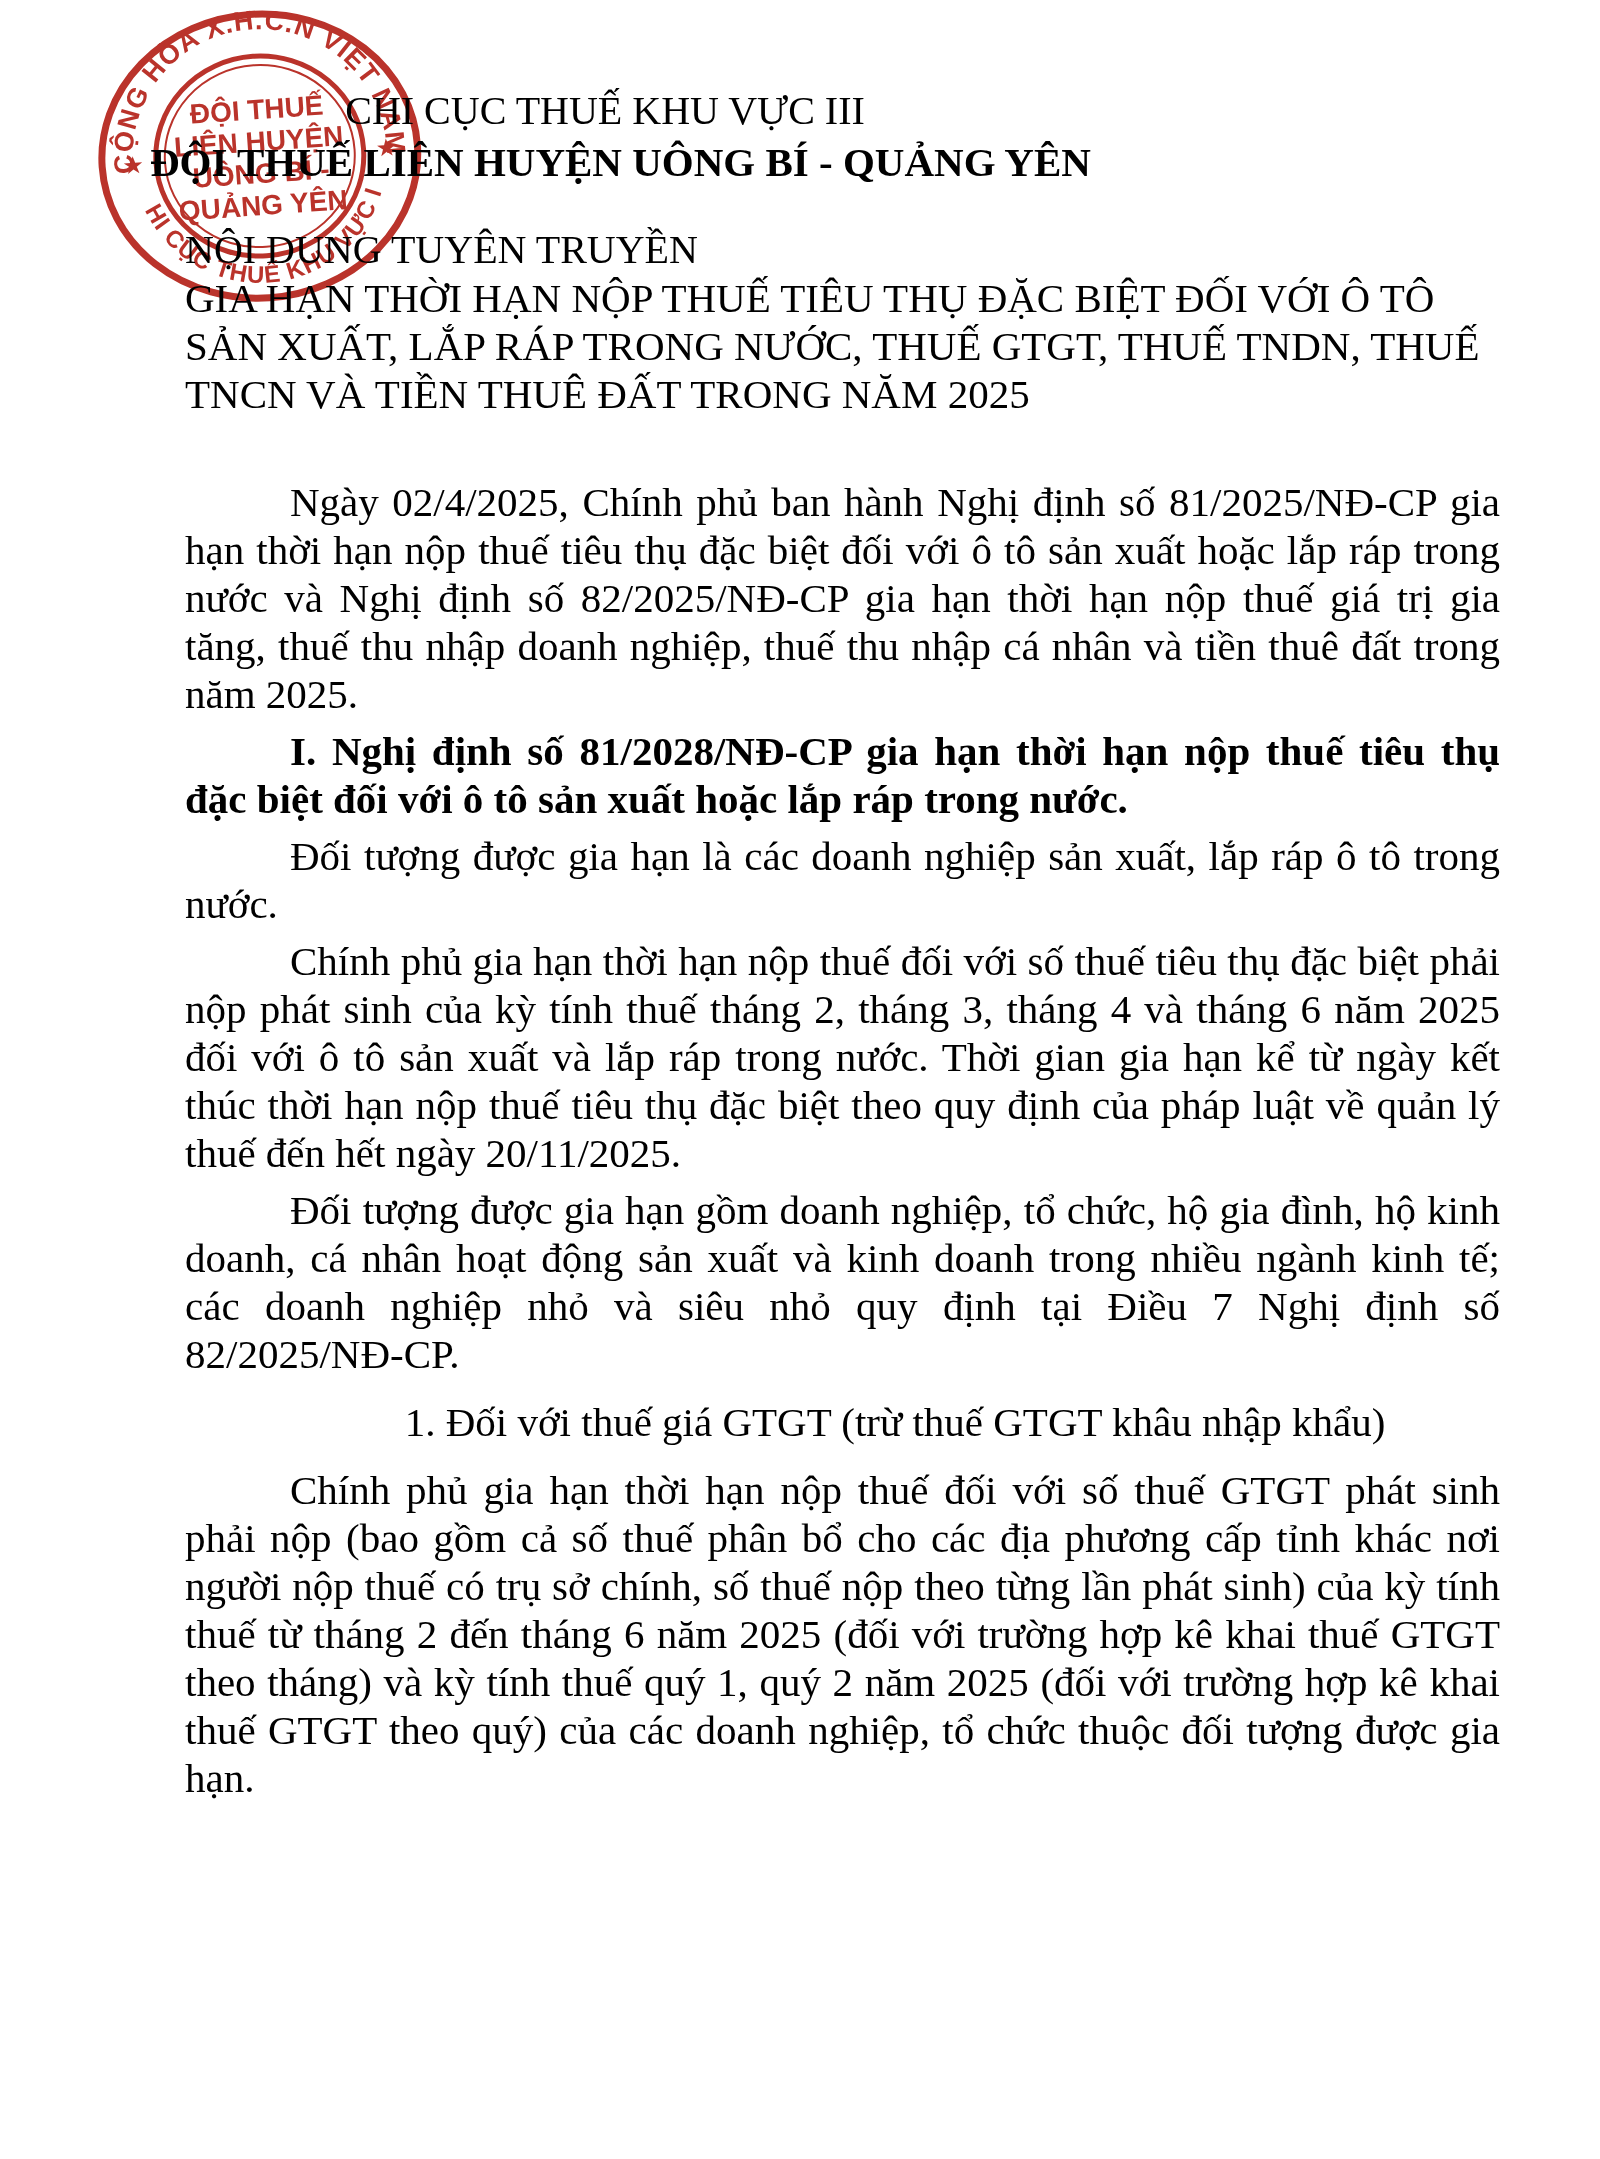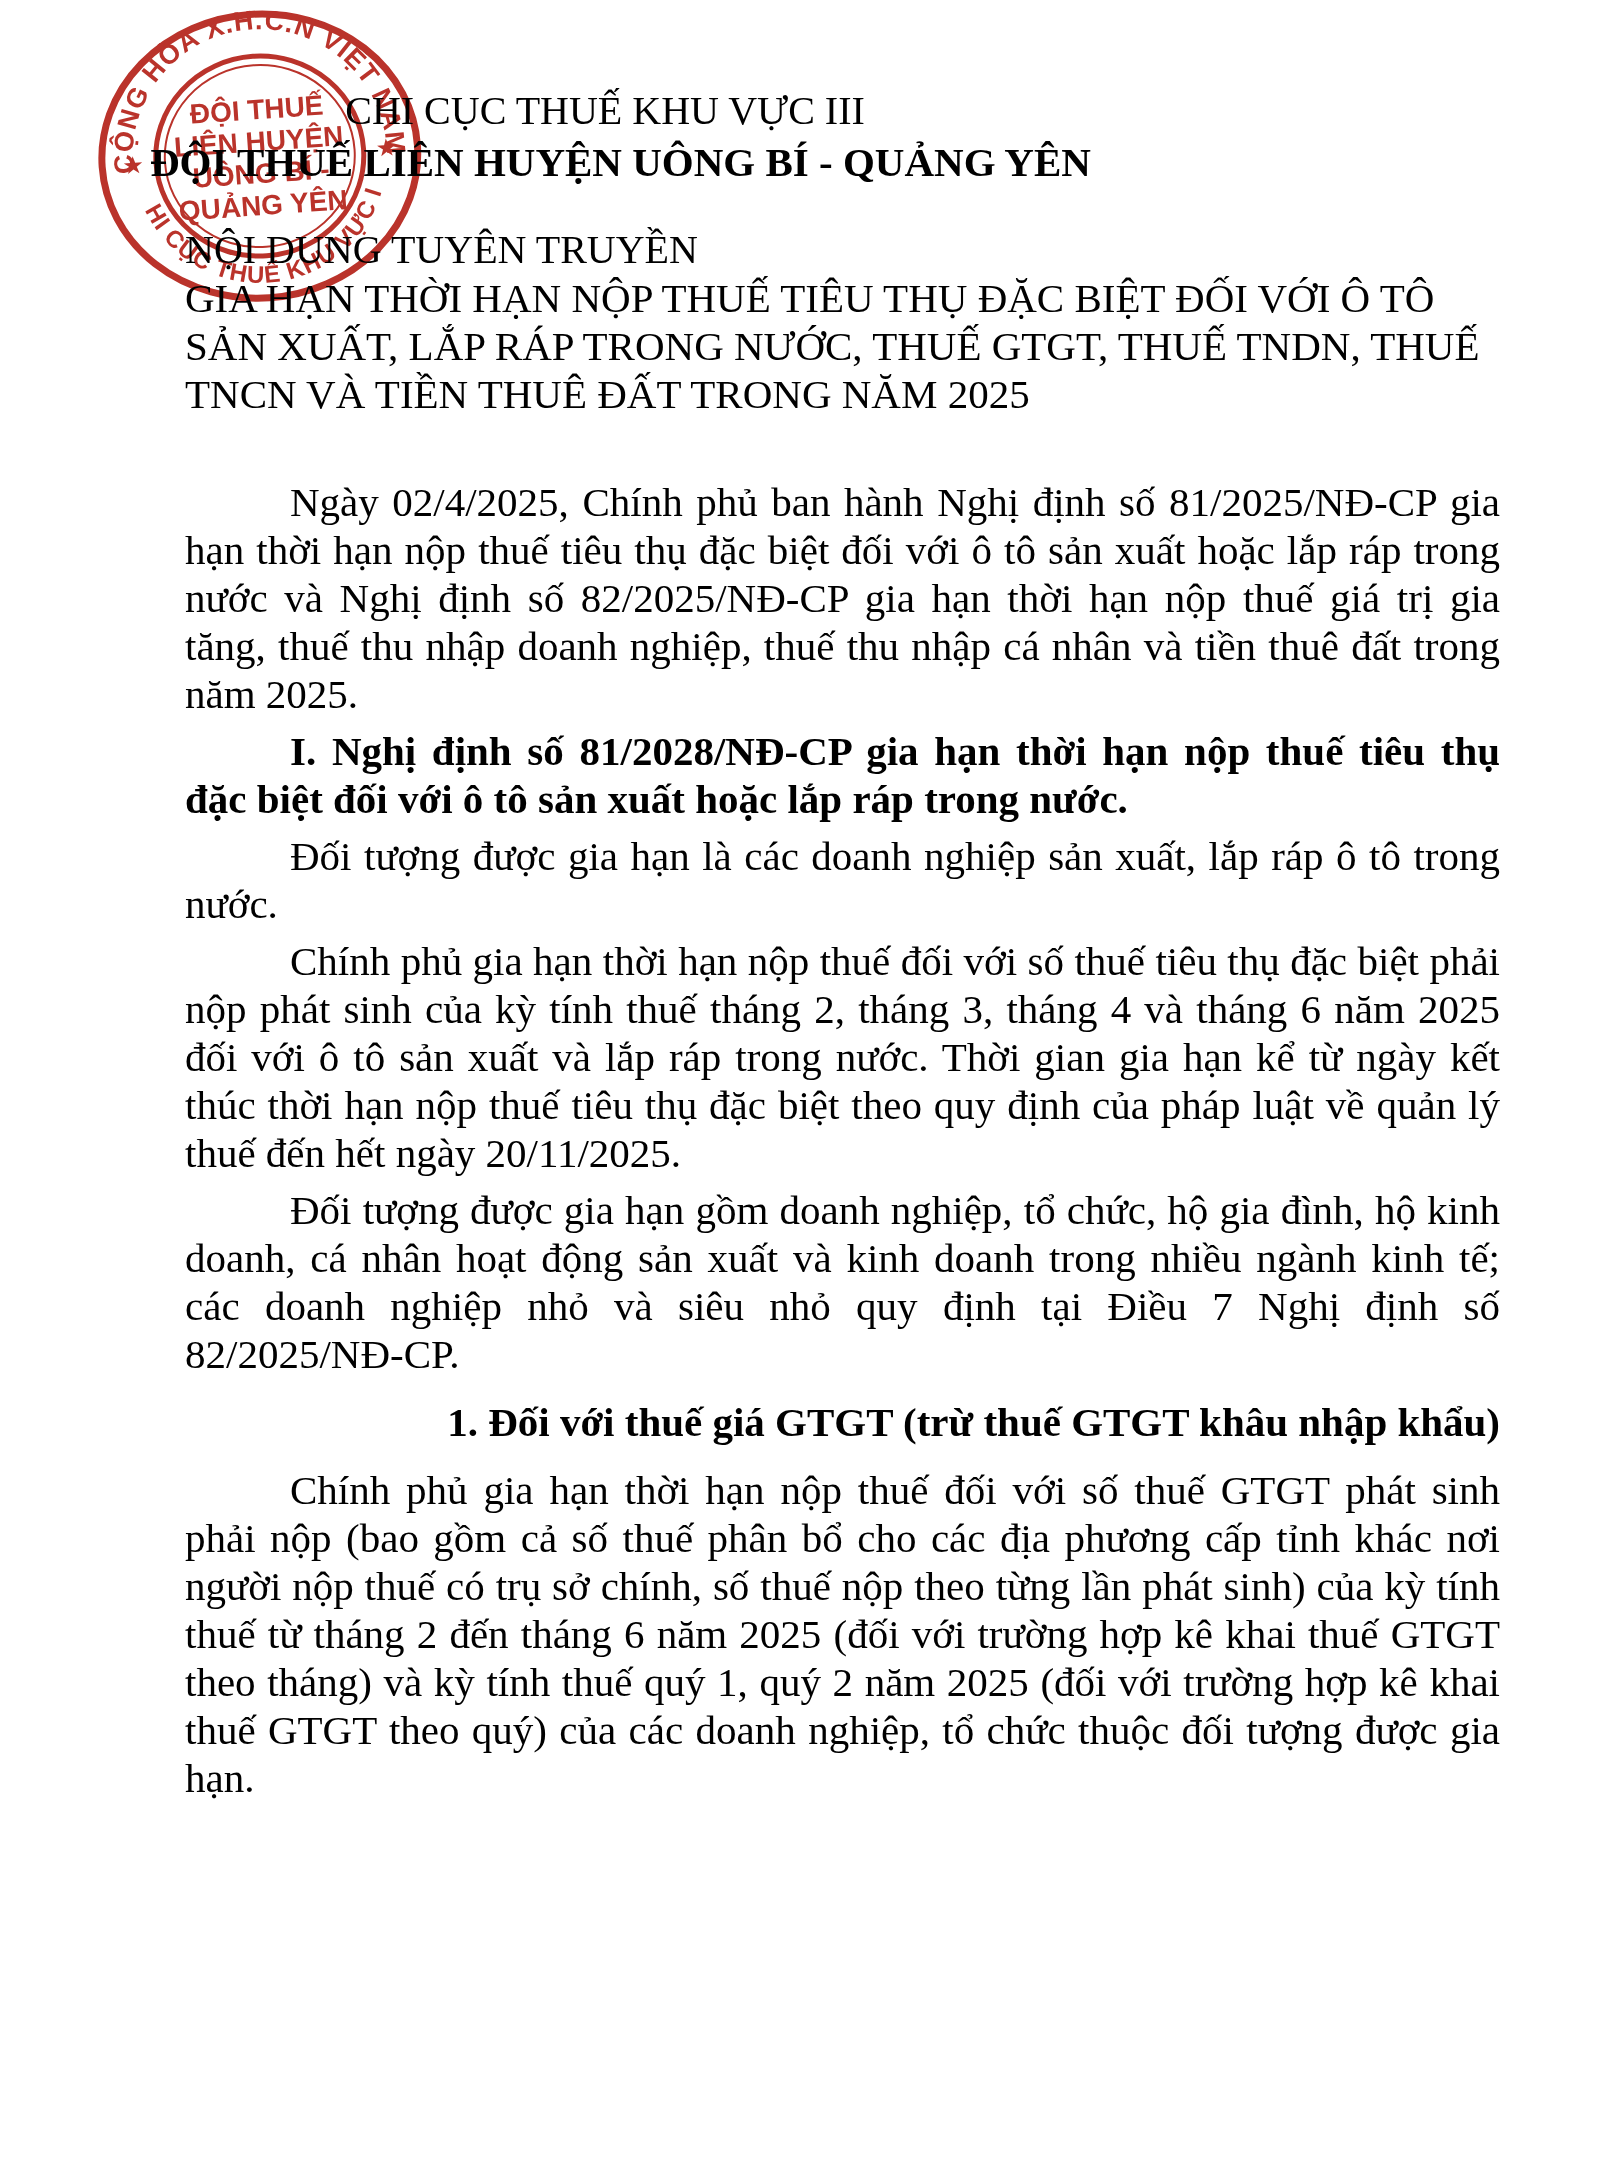--- a/index.html
+++ b/index.html
@@ -22,21 +22,21 @@
   }
   .title-kicker { font-size:40px; line-height:48px; }
   .title-main   { font-size:41px; line-height:48px; }
   
   .body-block {
     position:absolute; left:185px; top:478px; width:1315px;
     font-size:41px; line-height:48px; text-align:justify; z-index:1;
   }
   .body-block p { margin:0 0 9px 0; text-indent:105px; }
   .body-block p.bold-heading { font-weight:bold; }
-  .body-block p.item-heading { margin:20px 0 20px 0; text-align:right;font-weight:bold; }
+  .body-block p.item-heading { margin:20px 0 20px 0; text-align:center; }
   
   .stamp {
     position:absolute; left:92px; top:6px; width:338px; height:306px;
     z-index:2; mix-blend-mode:multiply; opacity:0.95;
     transform:rotate(-4deg);
   }
   .stamp text {
     font-family:"Liberation Sans","DejaVu Sans",sans-serif;
     font-weight:bold;
   }

